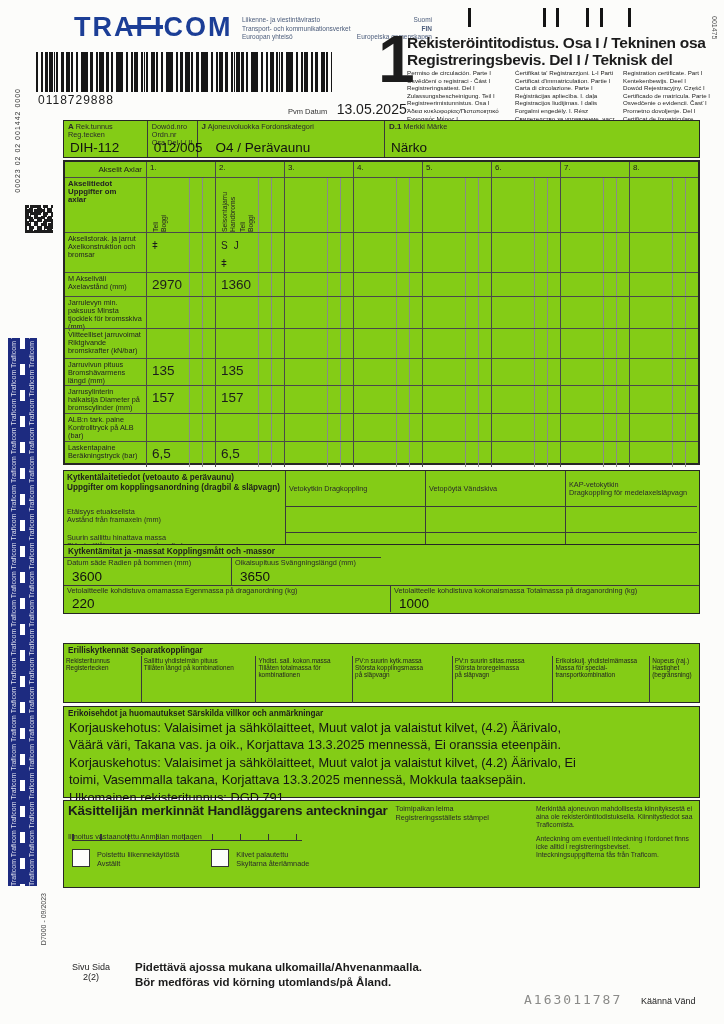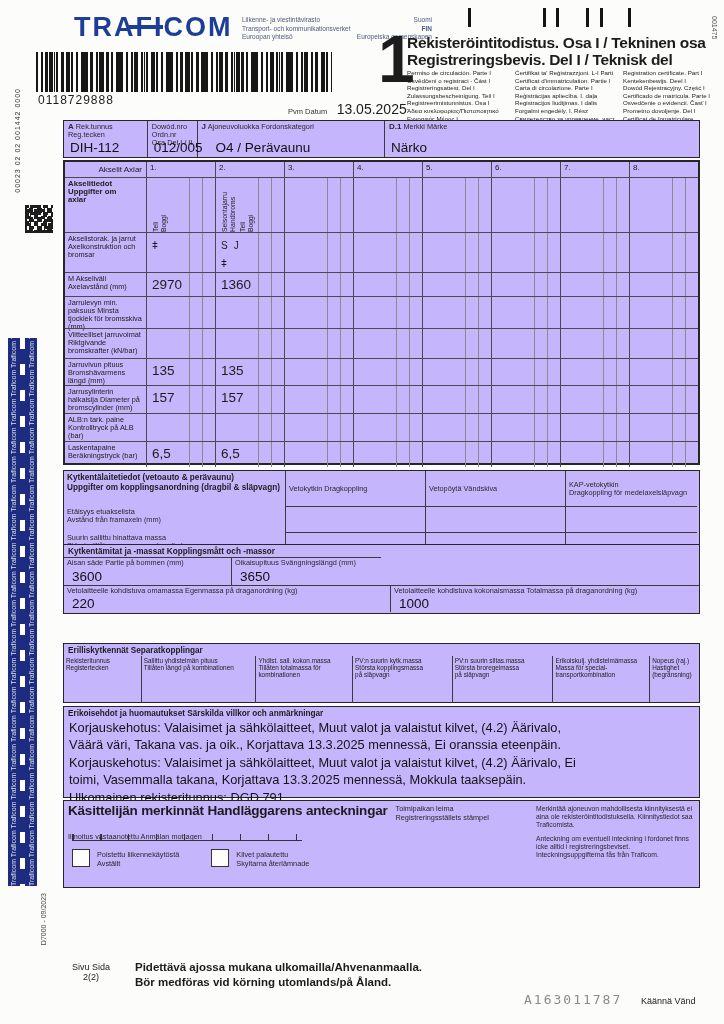--- a/index.html
+++ b/index.html
@@ -45,21 +45,21 @@
   .barcode-num { position:absolute; left:38px; top:93px; font-size:12px; letter-spacing:1px; }
   .datefield { position:absolute; left:288px; top:100px; }
   .datefield .lbl { font-size:7.5px; color:#333; display:inline-block; }
   .datefield .val { font-size:14px; display:inline-block; margin-left:5px; }
   .bignum { position:absolute; left:378px; top:26px; font-size:66px; font-weight:bold;
     line-height:66px; letter-spacing:-4px; }
   .doc-title { position:absolute; left:407px; top:35px; font-size:15.5px; font-weight:bold; line-height:16.5px; letter-spacing:-0.3px; }
   .translations { position:absolute; left:407px; top:69px; display:flex; gap:8px; }
   .trans-col { width:100px; font-size:6.2px; line-height:7.6px; color:#222; }
   
-  .sect { position:absolute; left:63px; width:637px; border:1.6px solid #262626; background:#c4b5fd; }
+  .sect { position:absolute; left:63px; width:637px; border:1.6px solid #262626; background:#84cc16; }
   .small-lbl { font-size:7.3px; color:#2a2a2a; line-height:8.2px; }
   .bold-code { font-weight:bold; font-size:8px; }
   .bigval { font-size:13.5px; color:#111; }
   
   .id-row { top:120px; height:38px; display:flex; }
   .id-cell { padding:2px 3px 1px 4px; border-right:1px solid #3a3a3a; position:relative; }
   .id-cell:last-child { border-right:none; }
   .id-cell .bigval { position:absolute; left:6px; bottom:2px; }
   
   .axle { top:160px; height:305px; border-width:2px; }
@@ -662,21 +662,21 @@
       <div class="r"></div>
       <div class="r"></div>
       <div class="r"></div>
     </div>
   </div>
 
   <div class="sect kymi">
     <div class="kymi-title sect-title">Kytkentämitat ja -massat Kopplingsmått och -massor</div>
     <div class="kymi-r1">
       <div class="kymi-cell first" style="width:167px">
-        <div class="small-lbl">Aisan säde Partie på bommen (mm)</div>
+        <div class="small-lbl">Datum säde Radien på bommen (mm)</div>
         <div class="bigval">3600</div>
       </div>
       <div class="kymi-cell" style="width:150px">
         <div class="small-lbl">Oikaisupituus Svängningslängd (mm)</div>
         <div class="bigval">3650</div>
       </div>
     </div>
     <div class="kymi-r2">
       <div class="kymi-cell first" style="width:327px">
         <div class="small-lbl">Vetolaitteelle kohdistuva omamassa Egenmassa på draganordning (kg)</div>

